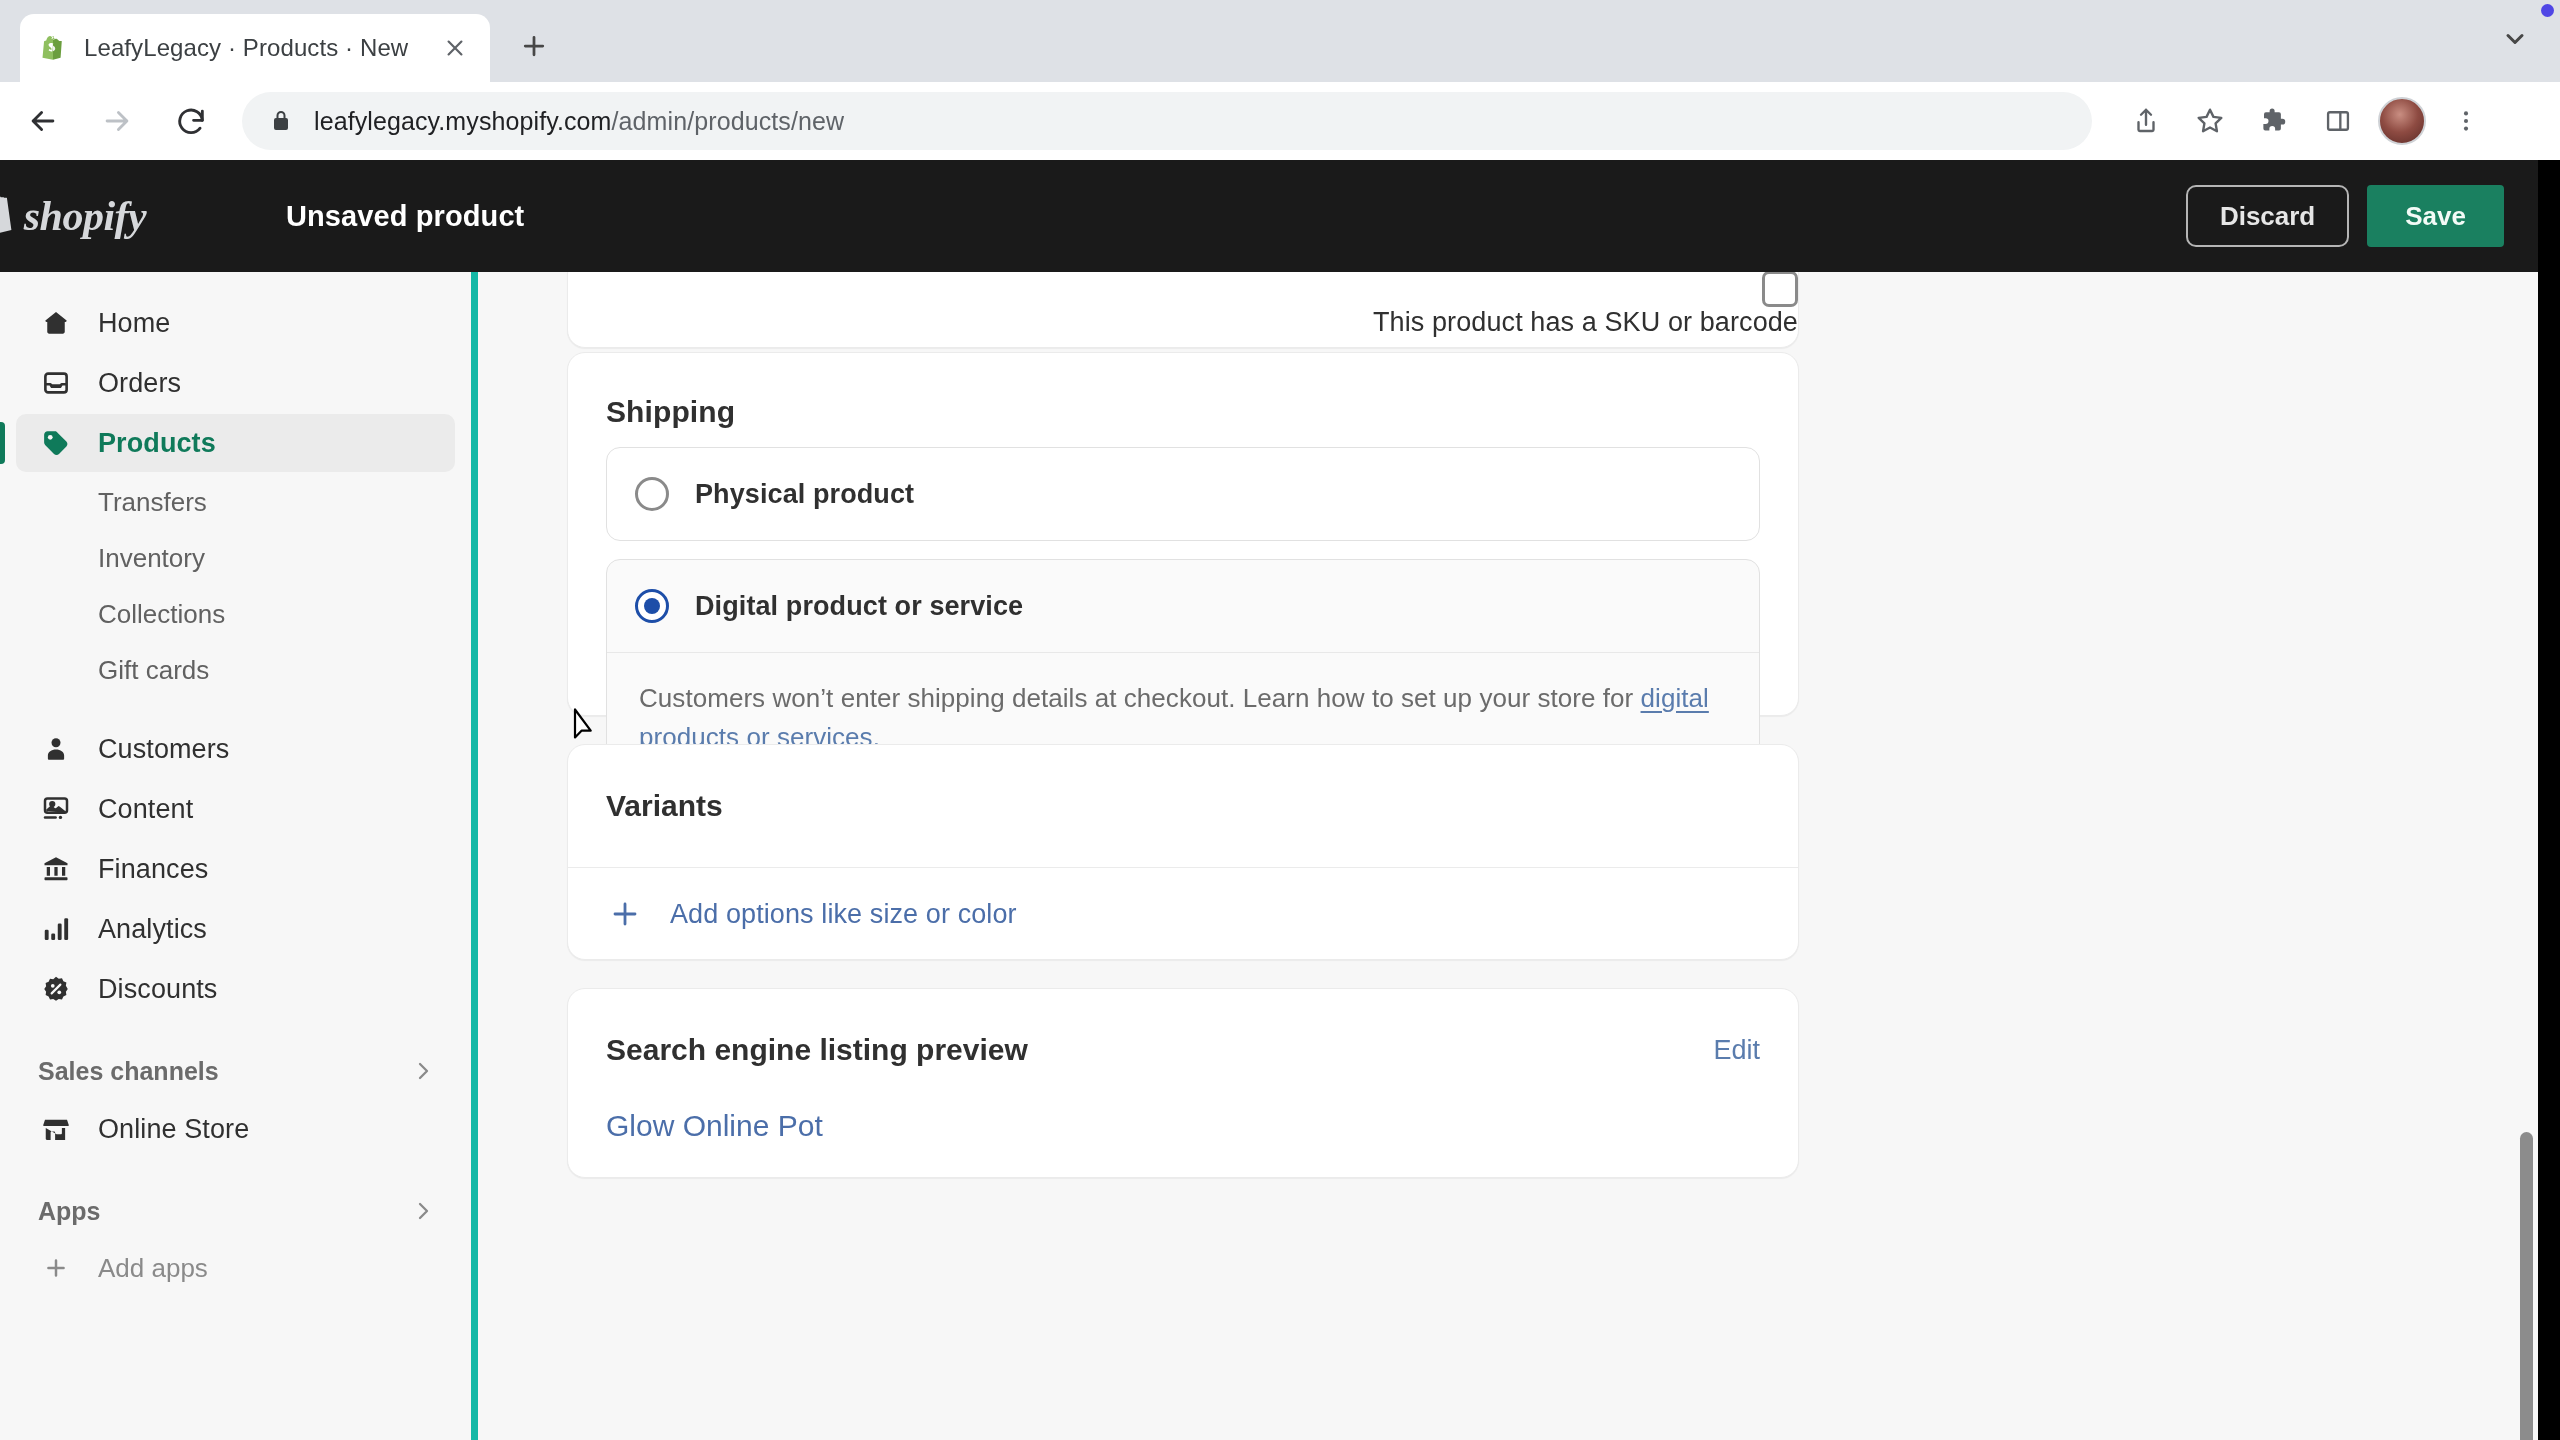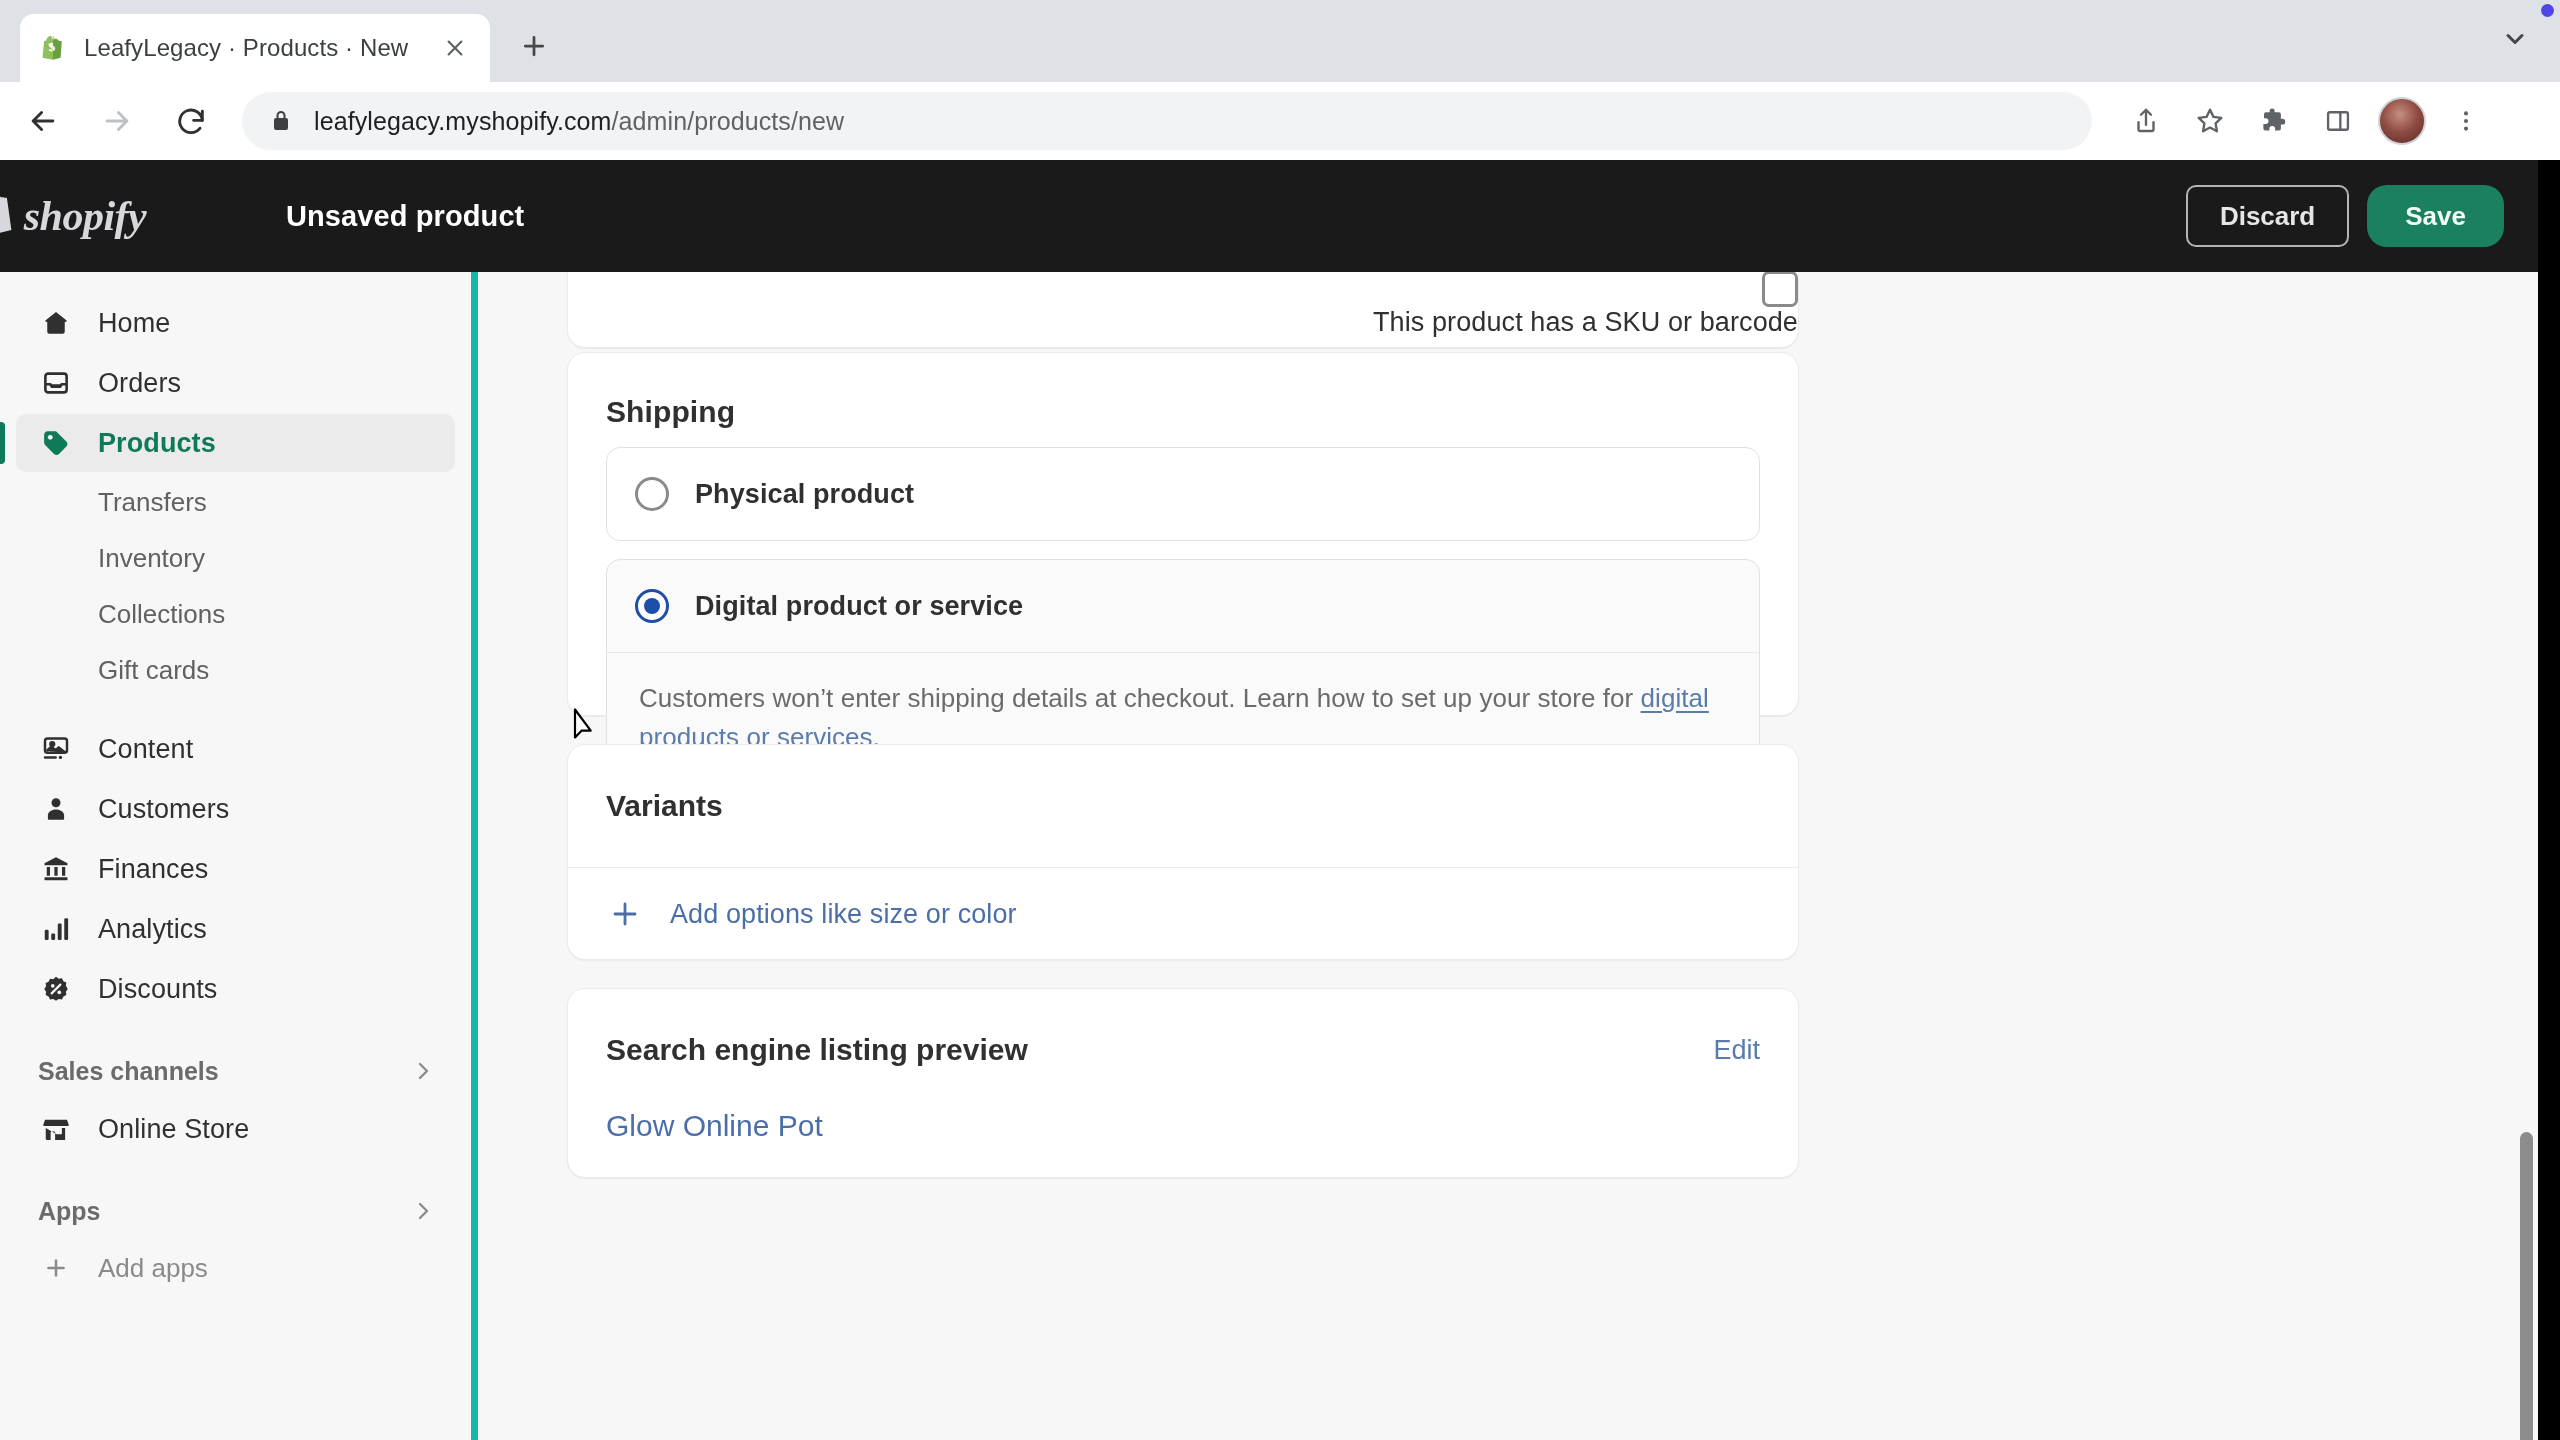--- a/index.html
+++ b/index.html
@@ -144,21 +144,21 @@
     height: 62px; padding: 0 32px;
     background: #1a1a1a;
     border: 2px solid #b5b5b5;
     border-radius: 10px;
     color: #e6e6e6; font-size: 26px; font-weight: 700;
     display: flex; align-items: center;
   }
   .btn-save {
     height: 62px; padding: 2px 38px;
     background: #1a8060;
-    border-radius: 20px;
+    border-radius: 4px;
     color: #f3fbf7; font-size: 26px; font-weight: 700;
     display: flex; align-items: center;
   }
 
   
   .sidebar {
     position: absolute; left: 0; top: 112px;
     width: 478px; height: 1168px;
     background: #f7f7f7;
     border-right: 7px solid #14b8a6;
@@ -512,39 +512,39 @@
         <span>Collections</span>
       </div>
       <div class="sub-item">
         <span>Gift cards</span>
       </div>
 
       <div class="nav-gap"></div>
 
       <div class="nav-item">
         <span class="nav-icon">
+          <svg width="30" height="30" viewBox="0 0 24 24" fill="currentColor">
+            <circle cx="12" cy="7" r="3.6"></circle>
+            <path d="M12 12.4c-3.6 0-6.5 2.1-6.5 4.7v2.4c0 .6.4 1 1 1h11c.6 0 1-.4 1-1v-2.4c0-2.6-2.9-4.7-6.5-4.7z"></path>
+          </svg>
+        </span>
+        <span class="nav-label">Customers</span>
+      </div>
+
+      <div class="nav-item">
+        <span class="nav-icon">
           <svg width="30" height="30" viewBox="0 0 24 24" fill="none" stroke="currentColor" stroke-width="2" stroke-linejoin="round">
             <rect x="3.2" y="3.5" width="17.6" height="11.5" rx="2"></rect>
             <circle cx="9" cy="8" r="1.5" fill="currentColor"></circle>
             <path d="M4.5 13.5l3.8-3.4 3.2 2.8 2.7-2.2 5.3 4.2" fill="currentColor"></path>
             <path d="M3.2 18.7h8.5" stroke-linecap="round"></path>
             <path d="M15.5 18.7h.1" stroke-linecap="round" stroke-width="2.6"></path>
           </svg>
         </span>
         <span class="nav-label">Content</span>
-      </div>
-
-      <div class="nav-item">
-        <span class="nav-icon">
-          <svg width="30" height="30" viewBox="0 0 24 24" fill="currentColor">
-            <circle cx="12" cy="7" r="3.6"></circle>
-            <path d="M12 12.4c-3.6 0-6.5 2.1-6.5 4.7v2.4c0 .6.4 1 1 1h11c.6 0 1-.4 1-1v-2.4c0-2.6-2.9-4.7-6.5-4.7z"></path>
-          </svg>
-        </span>
-        <span class="nav-label">Customers</span>
       </div>
 
       <div class="nav-item">
         <span class="nav-icon">
           <svg width="30" height="30" viewBox="0 0 24 24" fill="currentColor">
             <path d="M12 2.6L2.8 7.3v1.6h18.4V7.3z"></path>
             <rect x="4.6" y="10.4" width="2.6" height="7"></rect>
             <rect x="10.7" y="10.4" width="2.6" height="7"></rect>
             <rect x="16.8" y="10.4" width="2.6" height="7"></rect>
             <rect x="2.8" y="18.6" width="18.4" height="2.4" rx=".6"></rect>

